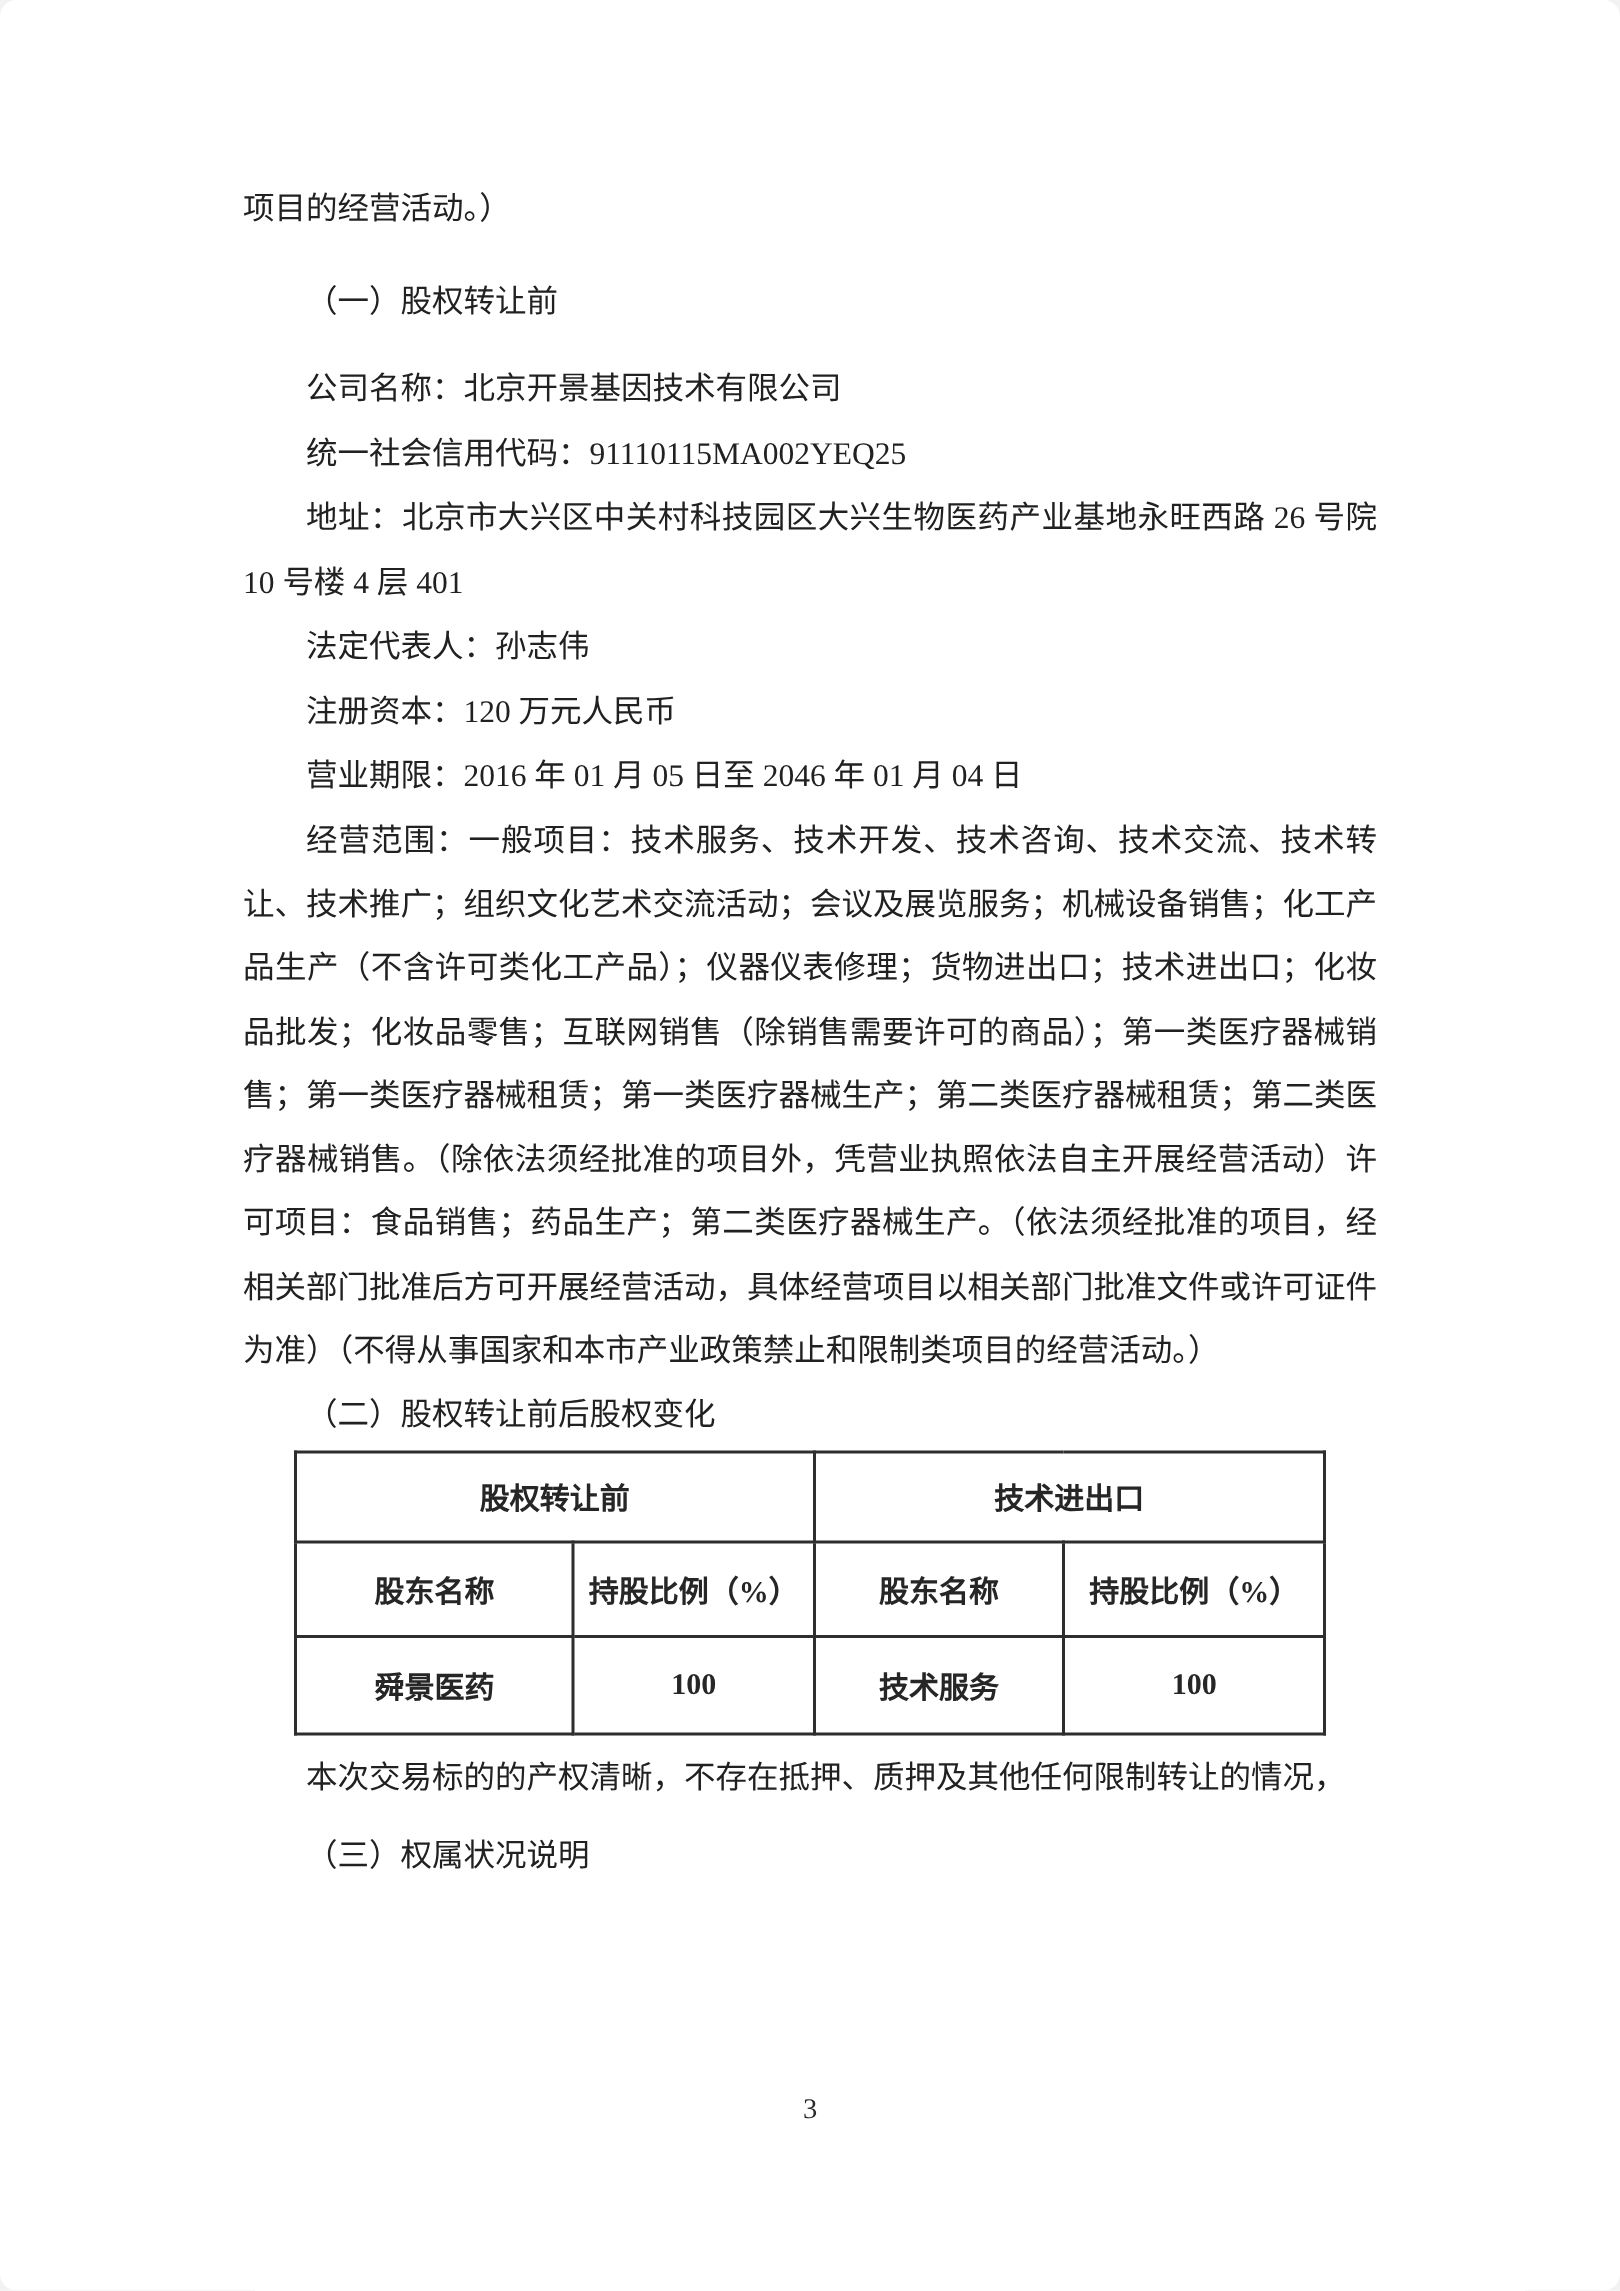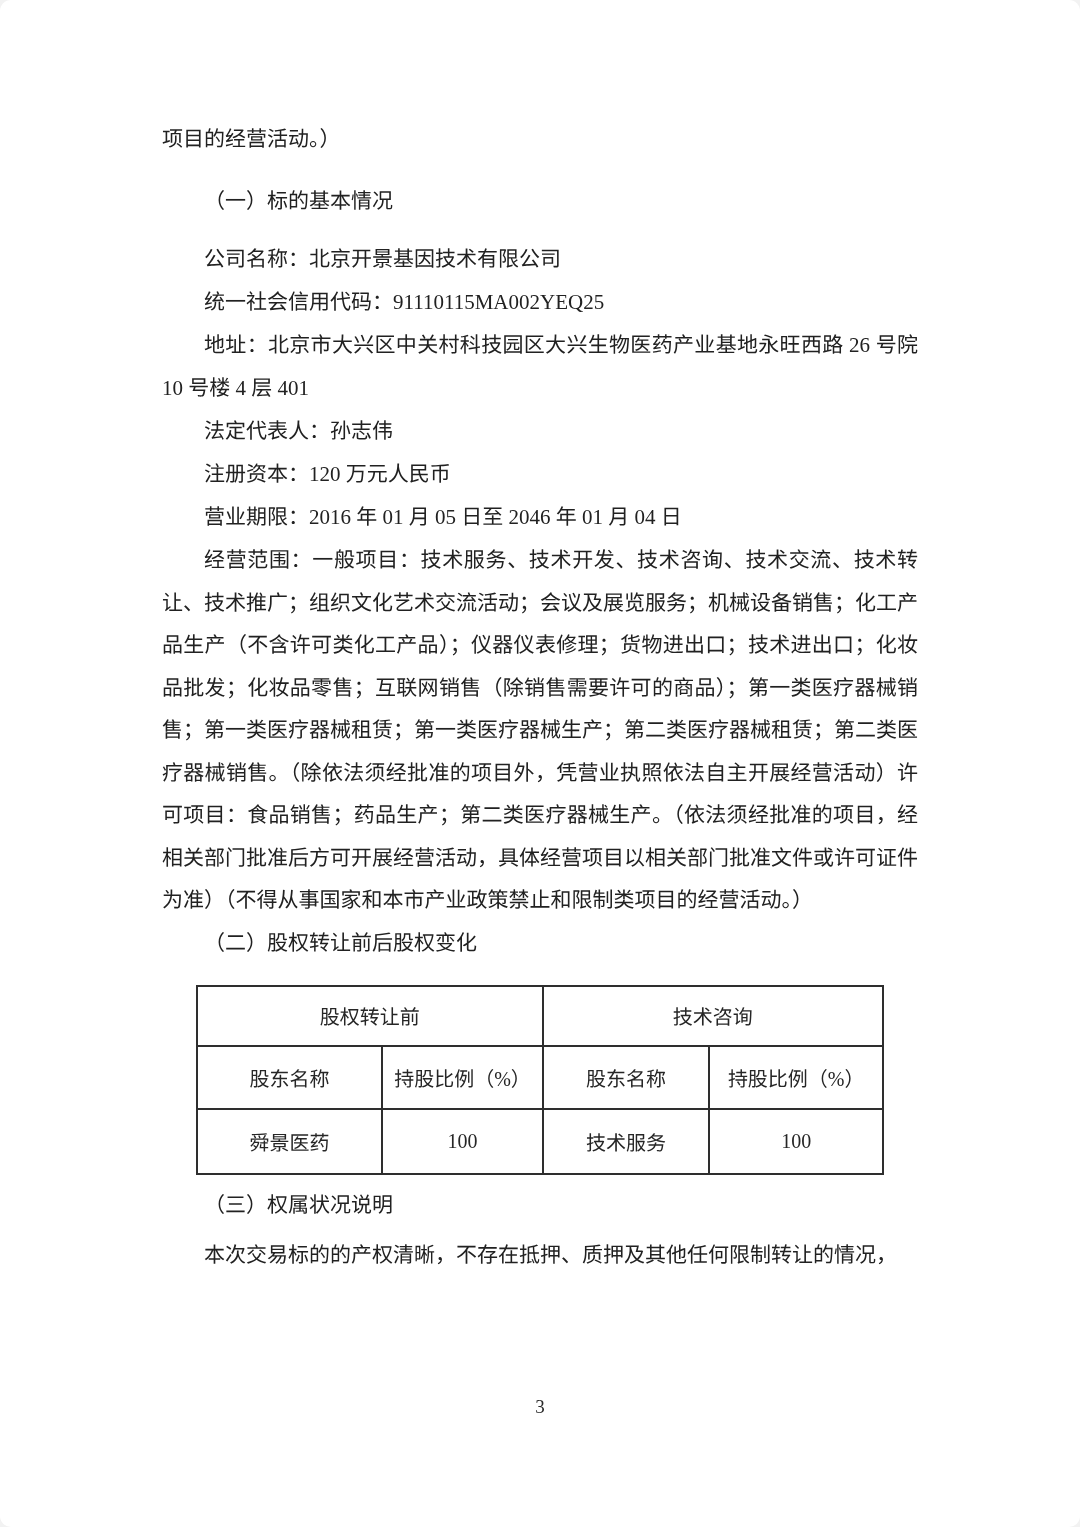--- a/index.html
+++ b/index.html
@@ -32,23 +32,24 @@
     line-height: 45px;
     font-weight: bold;
     text-indent: 2em;
     margin-bottom: 11px;
   }
   .sub1 { margin-bottom: 15px; }
   .info p { line-height: 43px; }
   .scope { line-height: 42.5px; }
   .equity-table {
     width: 688px;
-    margin: 20px auto 0 auto;
+    margin: 2px auto 0 auto;
     border-collapse: collapse;
     table-layout: fixed;
+    font-weight: bold;
   }
   .equity-table td {
     border: 2px solid #2e2e2e;
     text-align: center;
     vertical-align: middle;
     font-size: 20px;
     color: #262626;
   }
   .equity-table tr.group-row td { height: 60px; }
   .equity-table tr.header-row td { height: 63px; text-align: center; }
@@ -67,21 +68,21 @@
   }
 </style>
 </head>
 <body>
 
 <div class="page">
 
   <p class="intro">项目的经营活动。）</p>
 
 
-  <p class="indent sub1">（一）标的基本情况</p>
+  <p class="indent sub1">（一）股权转让前</p>
 
   <div class="info">
     <p class="indent">公司名称：北京开景基因技术有限公司</p>
     <p class="indent">统一社会信用代码：91110115MA002YEQ25</p>
     <p class="indent">地址：北京市大兴区中关村科技园区大兴生物医药产业基地永旺西路 26 号院 10 号楼 4 层 401</p>
     <p class="indent">法定代表人：孙志伟</p>
     <p class="indent">注册资本：120 万元人民币</p>
     <p class="indent">营业期限：2016 年 01 月 05 日至 2046 年 01 月 04 日</p>
   </div>
 
@@ -92,36 +93,36 @@
   <table class="equity-table">
     <colgroup>
       <col style="width:27%">
       <col style="width:23.4%">
       <col style="width:24.3%">
       <col style="width:25.3%">
     </colgroup>
     <tbody>
       <tr class="group-row">
         <td colspan="2">股权转让前</td>
-        <td colspan="2">技术咨询</td>
+        <td colspan="2">技术进出口</td>
       </tr>
       <tr class="header-row">
         <td>股东名称</td>
         <td>持股比例（%）</td>
         <td>股东名称</td>
         <td>持股比例（%）</td>
       </tr>
       <tr class="data-row">
         <td>舜景医药</td>
         <td>100</td>
         <td>技术服务</td>
         <td>100</td>
       </tr>
     </tbody>
   </table>
 
+  <p class="indent closing">本次交易标的的产权清晰，不存在抵押、质押及其他任何限制转让的情况，</p>
+
   <p class="indent sub3">（三）权属状况说明</p>
-
-  <p class="indent closing">本次交易标的的产权清晰，不存在抵押、质押及其他任何限制转让的情况，</p>
 
   <div class="page-number">3</div>
 
 </div>
 
 </body></html>

